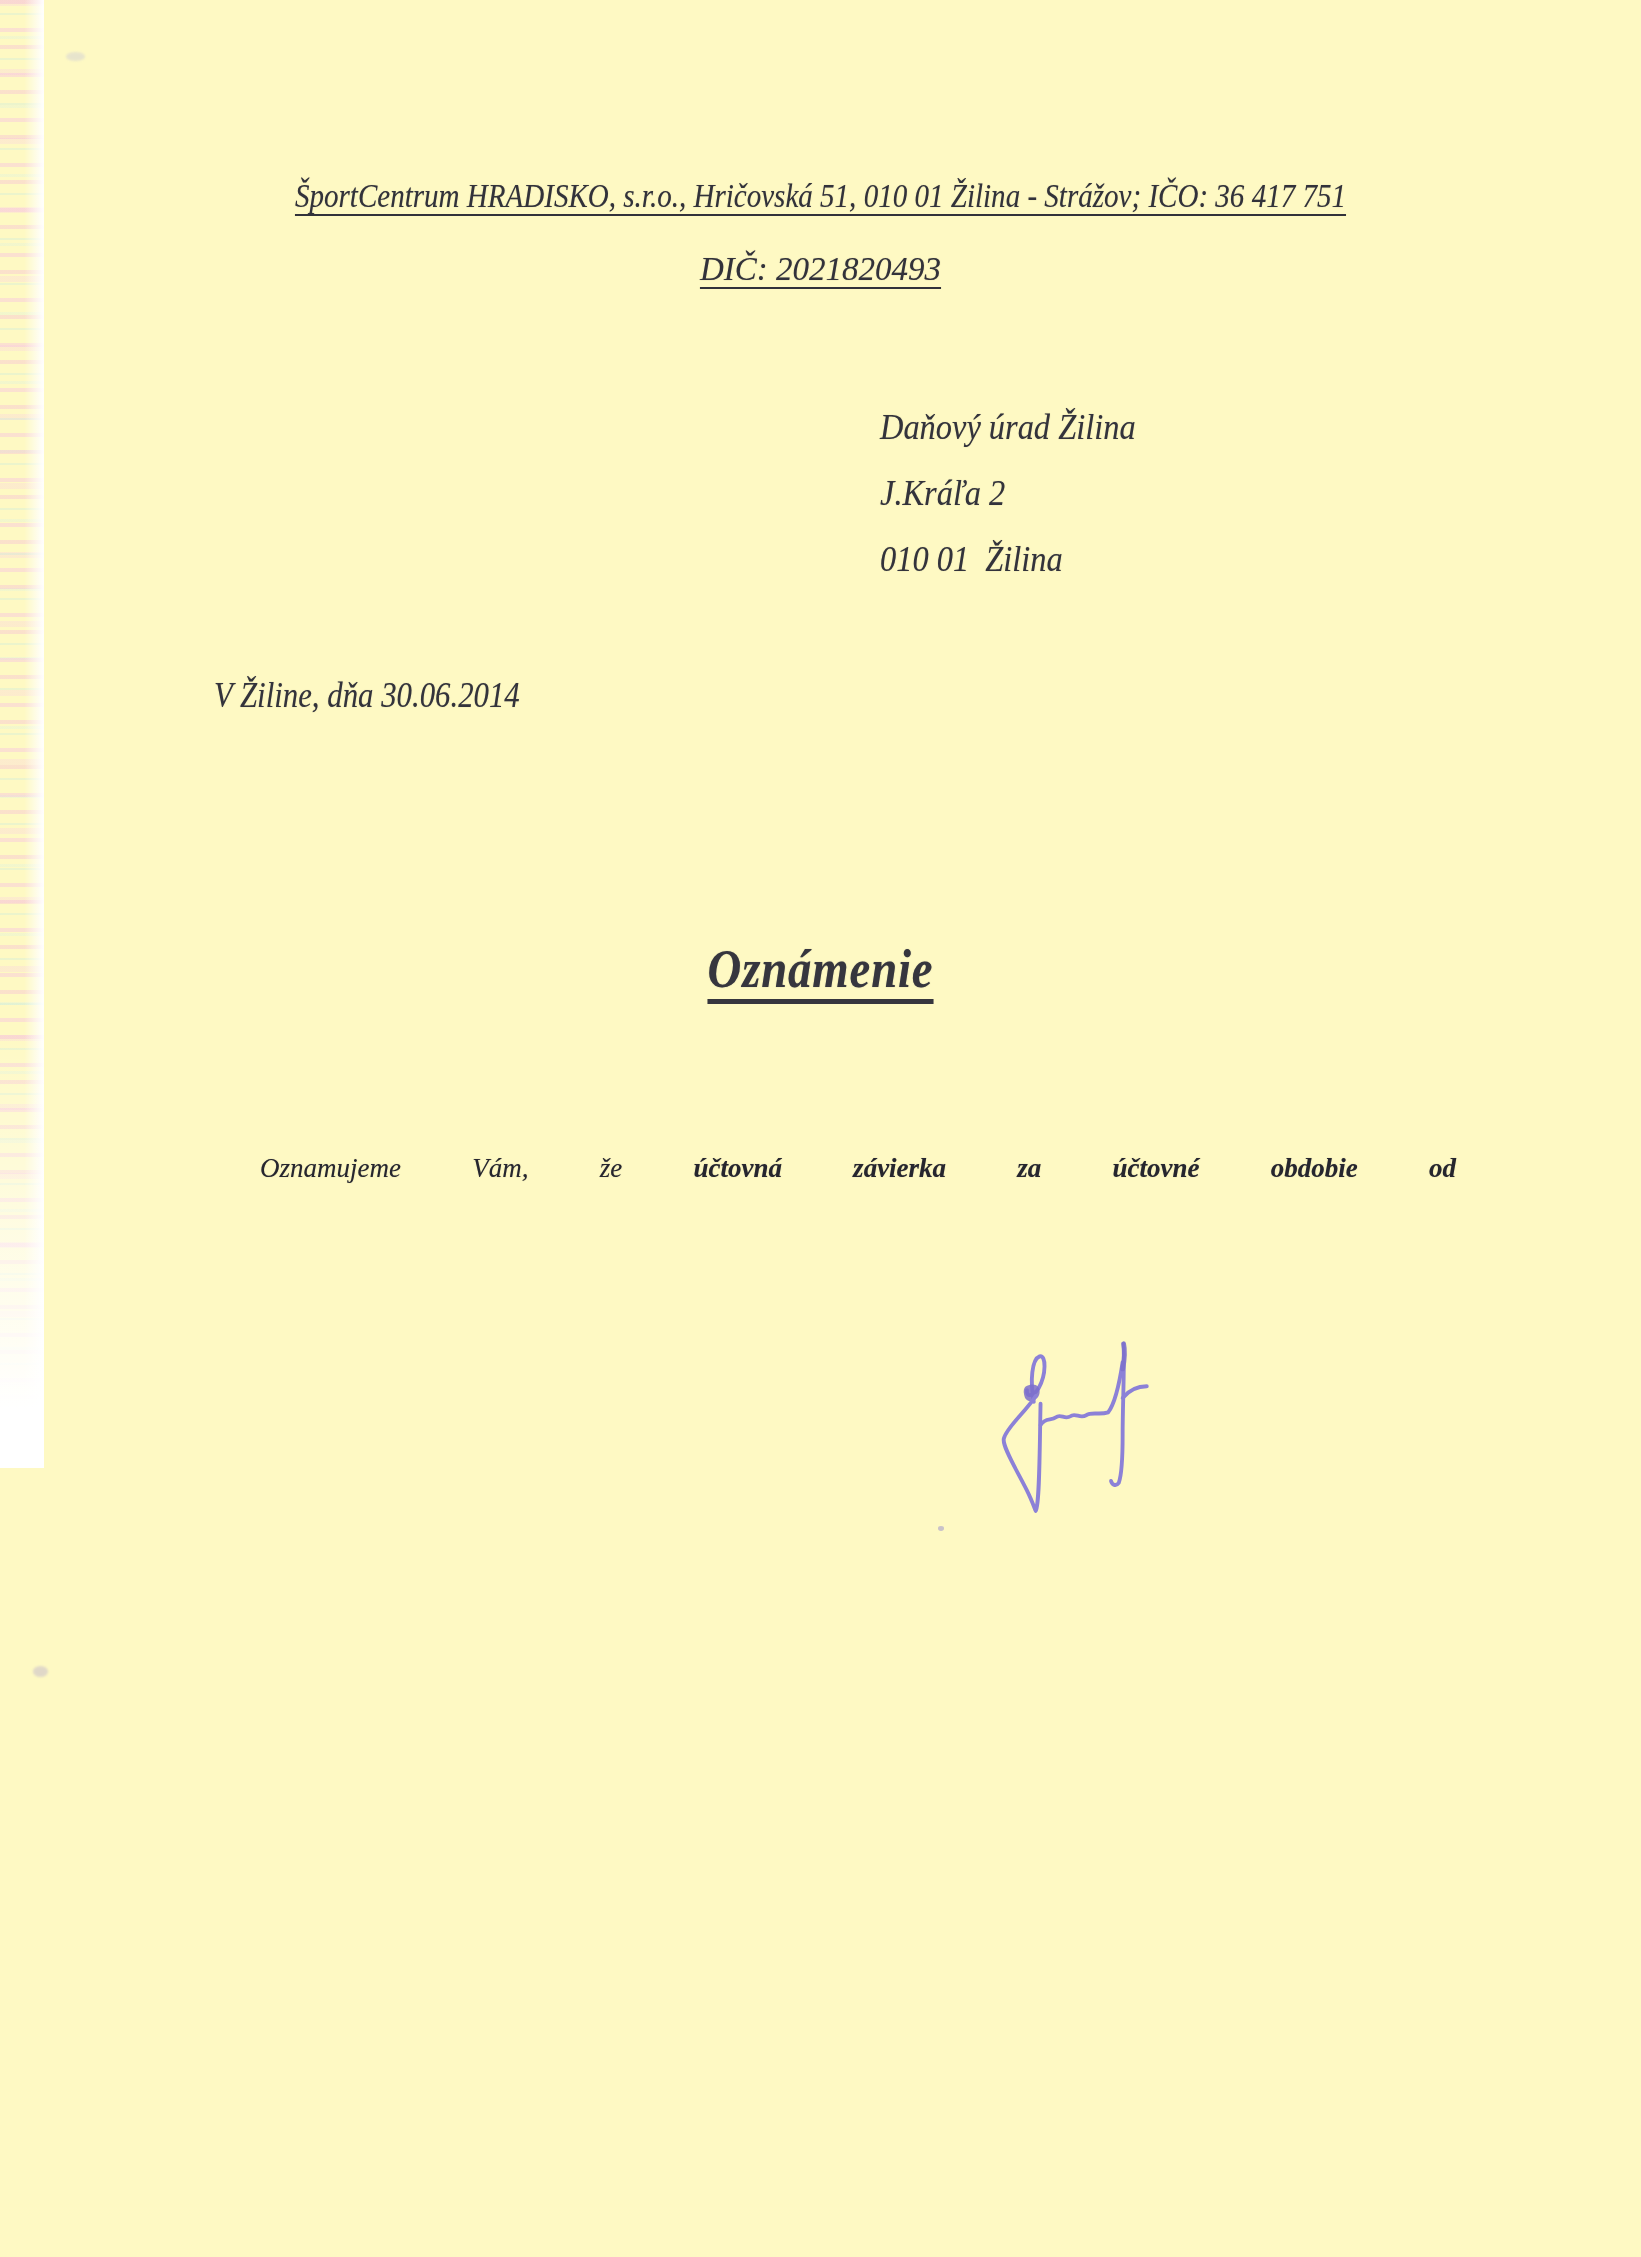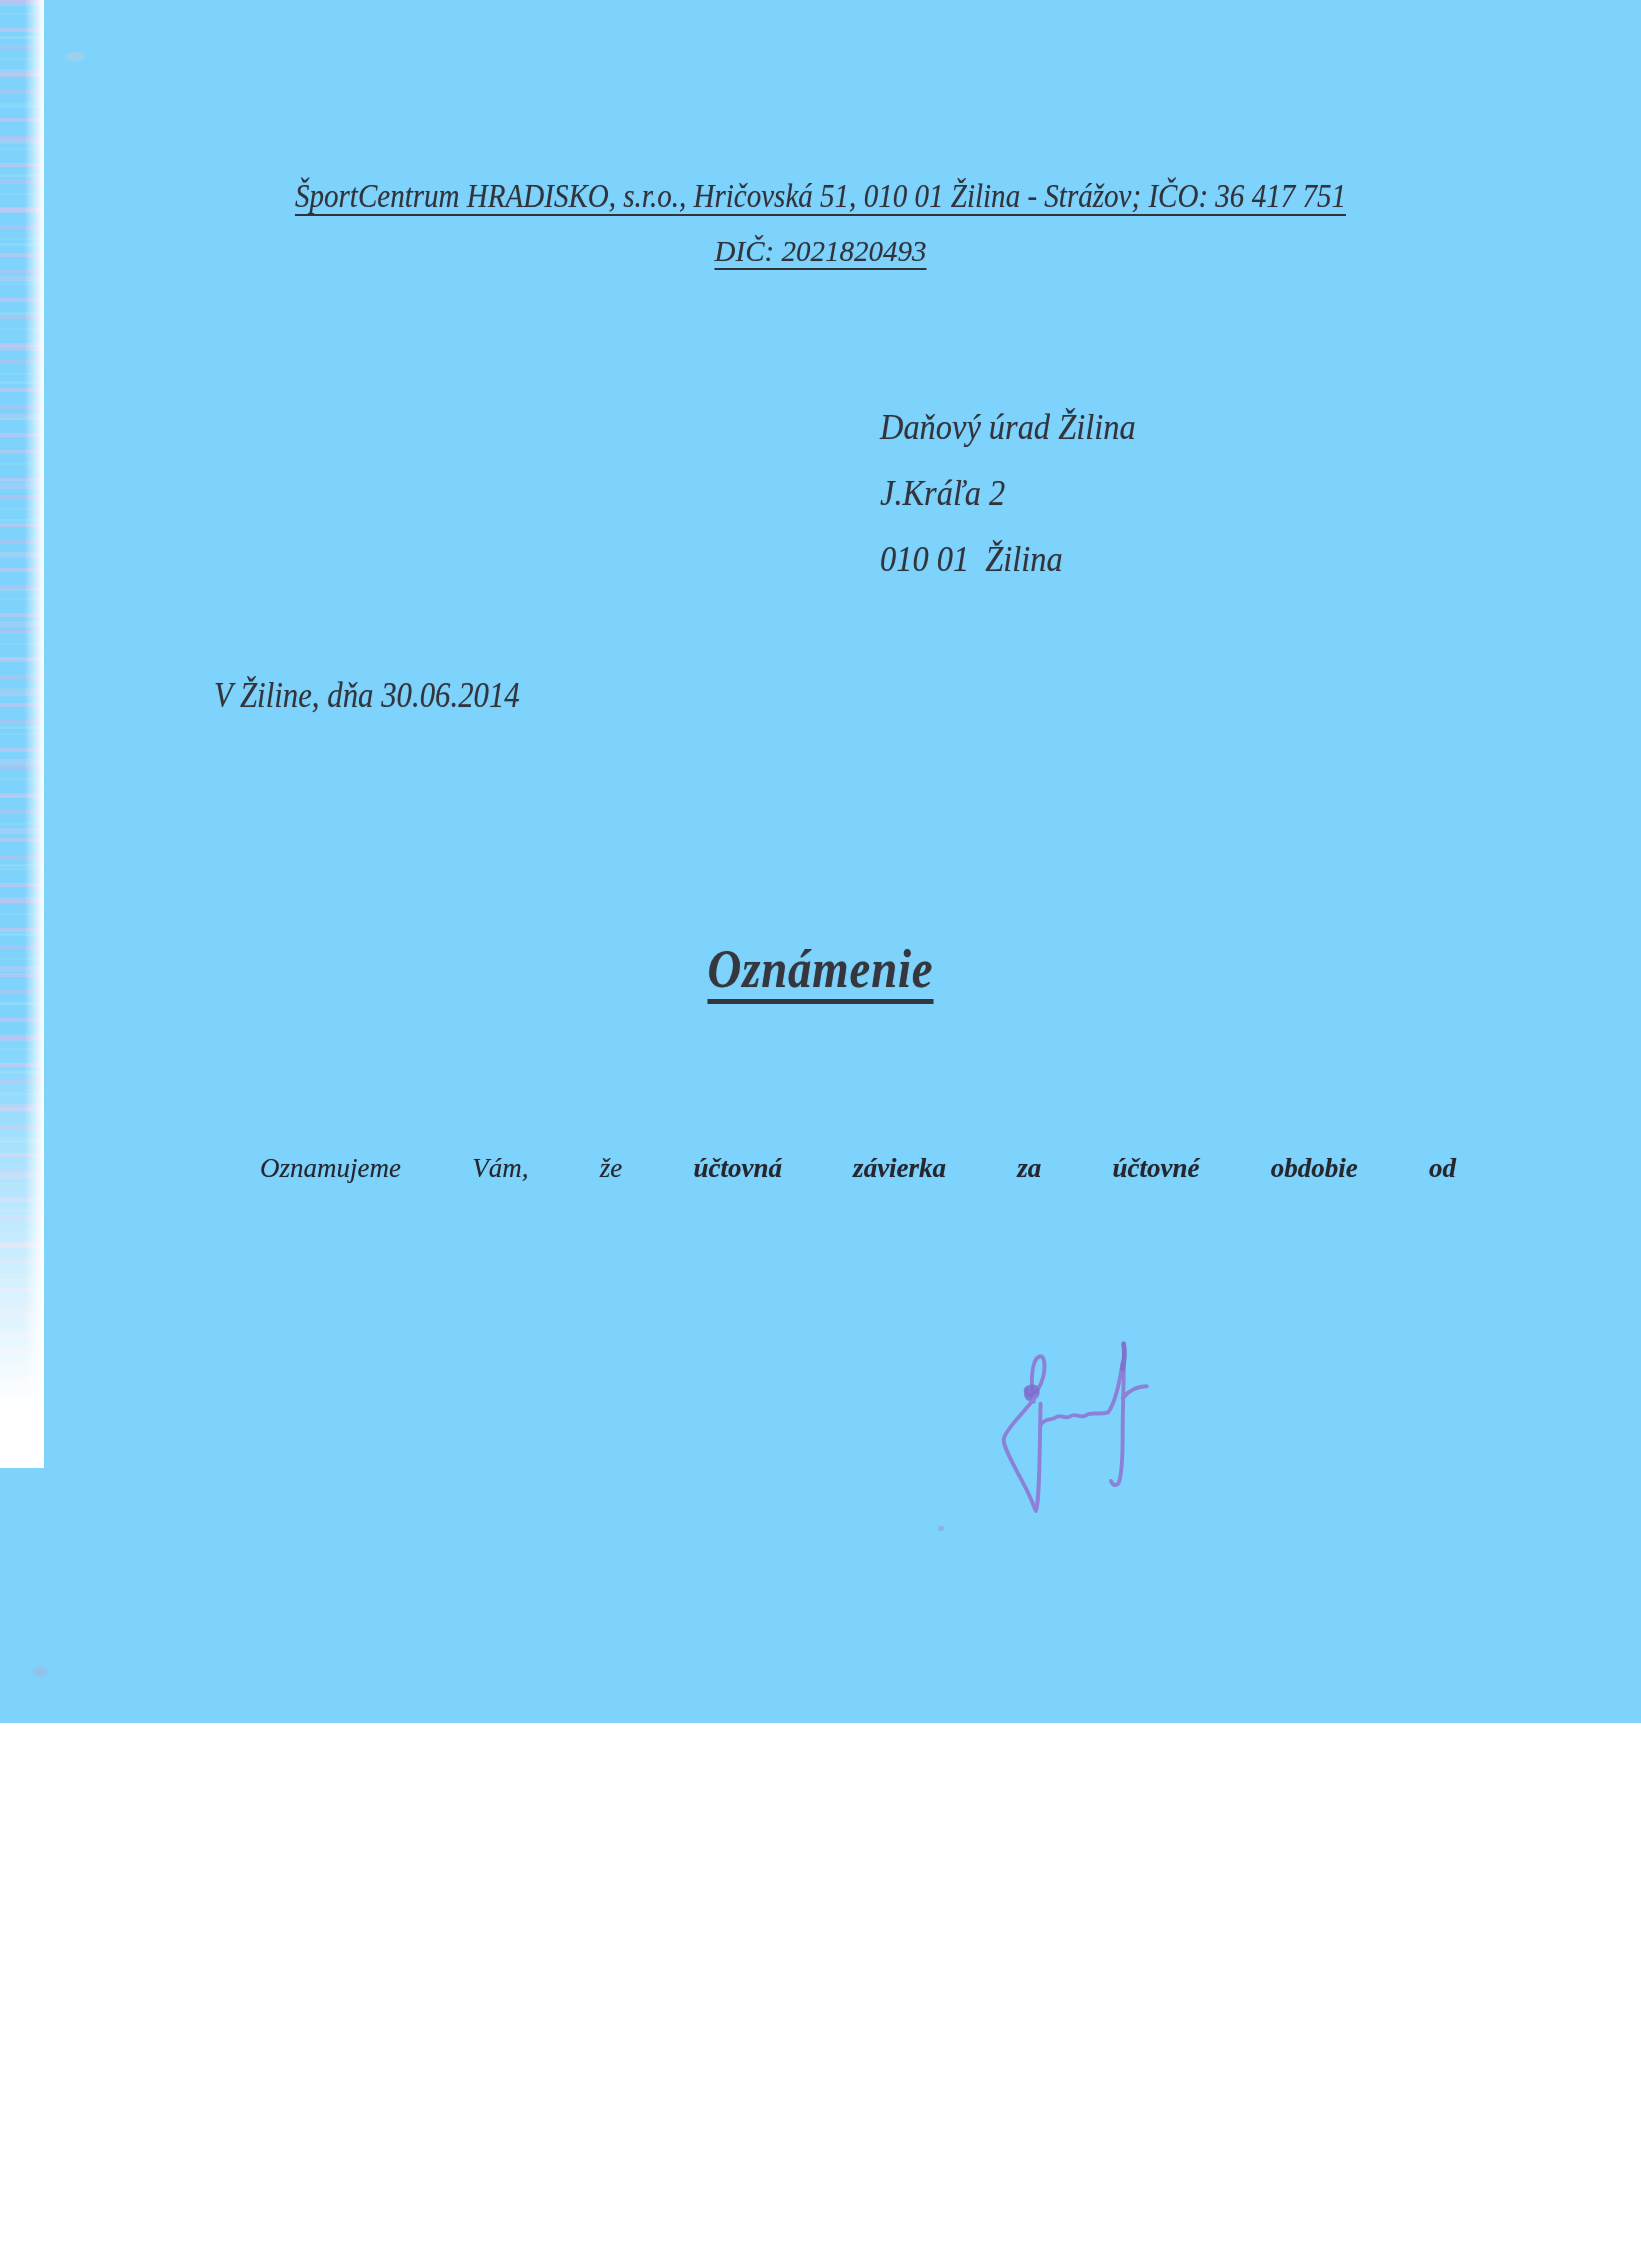--- a/index.html
+++ b/index.html
@@ -1,20 +1,20 @@
 <!DOCTYPE html>
 <html><head>
 <meta charset="utf-8">
 <style>
   html, body { margin: 0; padding: 0; background: #ffffff; }
   .page {
     position: relative;
     width: 1641px;
-    height: 1723px;
-    background: #7dd3fc;
+    height: 2257px;
+    background: #fef9c3;
     overflow: hidden;
     font-family: "Liberation Serif", serif;
     color: #2b2b33;
     text-shadow: 0 0 1px rgba(43,43,51,0.35);
   }
 
   
   .scan-stripes {
     position: absolute; left: 0; top: 0; width: 44px; height: 1468px;
     background:
@@ -43,22 +43,22 @@
     background: #b4a8d0; opacity: .4; border-radius: 50%; filter: blur(1px);
   }
 
   .header { position: absolute; left: 0; top: 178px; width: 100%; text-align: center; }
   .header .h1 {
     font-style: italic; font-size: 33px; color: #32323a;
     transform: scaleX(0.88); transform-origin: 50% 50%;
     text-decoration: underline; text-decoration-thickness: 2.4px; text-underline-offset: 6.8px;
   }
   .header .h2 {
-    margin-top: 20px;
-    font-style: italic; font-size: 29px; color: #32323a;
+    margin-top: 36px;
+    font-style: italic; font-size: 33px; color: #32323a;
     text-decoration: underline; text-decoration-thickness: 2.4px; text-underline-offset: 6.8px;
   }
 
   .addr {
     position: absolute; left: 880px; top: 394px;
     font-style: italic; font-size: 36px; line-height: 66px; color: #33333b;
     transform: scaleX(0.9); transform-origin: 0 0;
     white-space: nowrap;
   }
 

